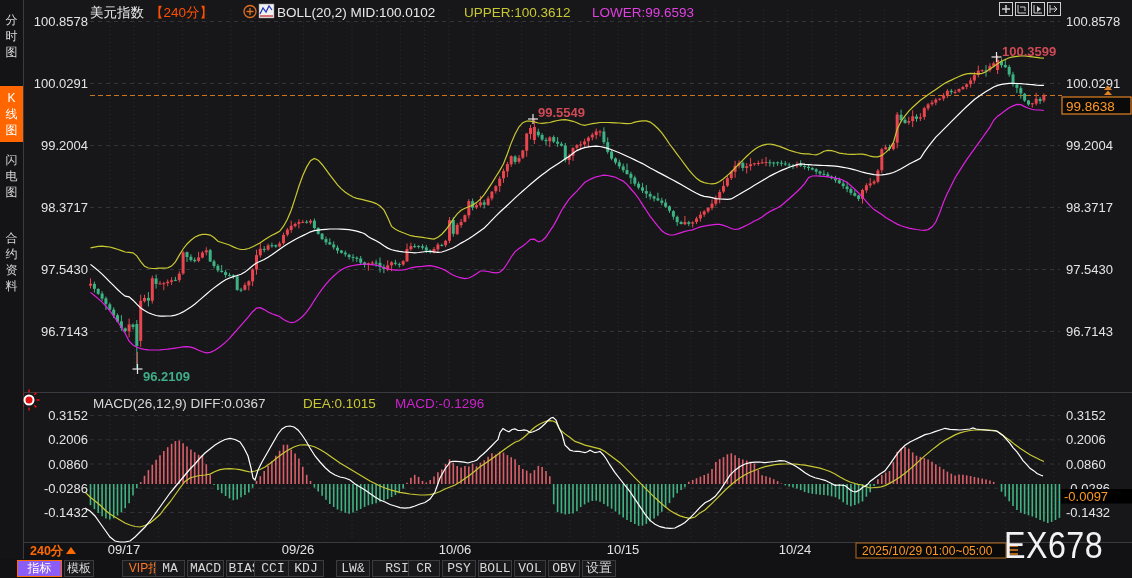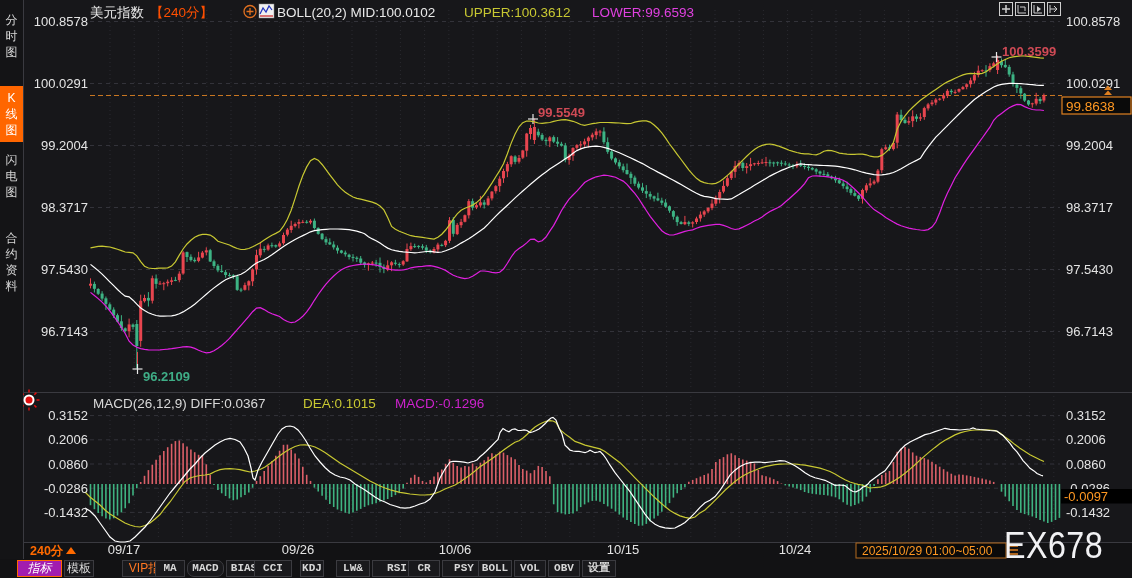--- a/index.html
+++ b/index.html
@@ -13,23 +13,23 @@
 .tflbl { font-size:12.5px; font-weight:bold; fill:#ff6a00; font-family:"Liberation Sans",sans-serif; }
 .datelbl { font-size:12px; fill:#ff9822; font-family:"Liberation Sans",sans-serif; }
 .ttl { font-size:13.5px; font-family:"Liberation Sans",sans-serif; }
 .wm { font-size:37px; fill:#f2f2f4; letter-spacing:0.5px; font-family:"Liberation Sans",sans-serif; }
 .stab { position:absolute; left:0; width:23px; color:#d8d8d8; font-size:12px;
   text-align:center; line-height:16px; padding-top:4px; }
 .stab.active { background:#ff6600; color:#fff; }
 #toolbar { position:absolute; left:0; top:559px; width:1132px; height:19px; background:#121214; }
 .btab { position:absolute; top:1px; height:17px; border:1px solid #3b3b40; color:#d8d8d8;
   font-size:12px; text-align:center; line-height:15px; background:#19191c; }
-.btab.active { background:#a21caf; border-color:#ff6600; color:#ffffff;font-style:italic; }
+.btab.active { background:#8b5cf6; border-color:#ff6600; color:#ffffff; }
 .btab.vip { color:#ff7722;margin-left:26px; }
-.btab.mono { font-family:"Liberation Mono",monospace; font-size:11px; line-height:15px;font-weight:bold; }
+.btab.mono { font-family:"Liberation Mono",monospace; font-size:13px; line-height:15px; }
 #sidebar { position:absolute; left:0; top:0; width:23px; height:578px; background:#141416; }
 </style>
 </head>
 <body>
 <div id="stage">
 <svg width="1132" height="578" viewBox="0 0 1132 578">
 <rect x="0" y="0" width="1132" height="578" fill="#121214"></rect>
 <rect x="23" y="0" width="1109" height="543" fill="#17171a"></rect>
 <line x1="90" y1="21.5" x2="1060" y2="21.5" stroke="#33333a" stroke-width="1" stroke-dasharray="4 4"></line>
 <line x1="90" y1="83.5" x2="1060" y2="83.5" stroke="#33333a" stroke-width="1" stroke-dasharray="4 4"></line>
@@ -985,26 +985,26 @@
         <div>约</div>
         <div>资</div>
         <div>料</div>
       </div>
 </div>
 <div id="toolbar">
 <div class="btab active" style="left:17px;width:45px;">指标</div>
 <div class="btab " style="left:64px;width:30px;">模板</div>
 <div class="btab vip" style="left:96px;width:57px;">VIP指标</div>
 <div class="btab mono" style="left:155px;width:30px;">MA</div>
-<div class="btab mono" style="left:187px;width:37px;border-radius:7px;">MACD</div>
+<div class="btab mono" style="left:187px;width:37px;">MACD</div>
 <div class="btab mono" style="left:226px;width:36px;">BIAS</div>
 <div class="btab mono" style="left:254px;width:38px;">CCI</div>
-<div class="btab mono" style="left:300px;width:24px;">KDJ</div>
+<div class="btab mono" style="left:288px;width:36px;">KDJ</div>
 <div class="btab mono" style="left:336px;width:34px;">LW&amp;</div>
 <div class="btab mono" style="left:372px;width:50px;">RSI</div>
 <div class="btab mono" style="left:408px;width:32px;">CR</div>
-<div class="btab mono" style="left:442px;width:44px;">PSY</div>
+<div class="btab mono" style="left:442px;width:34px;">PSY</div>
 <div class="btab mono" style="left:478px;width:34px;">BOLL</div>
 <div class="btab mono" style="left:514px;width:32px;">VOL</div>
 <div class="btab mono" style="left:548px;width:32px;">OBV</div>
 <div class="btab mono" style="left:582px;width:34px;">设置</div>
 </div>
 </div>
 
 </body></html>

